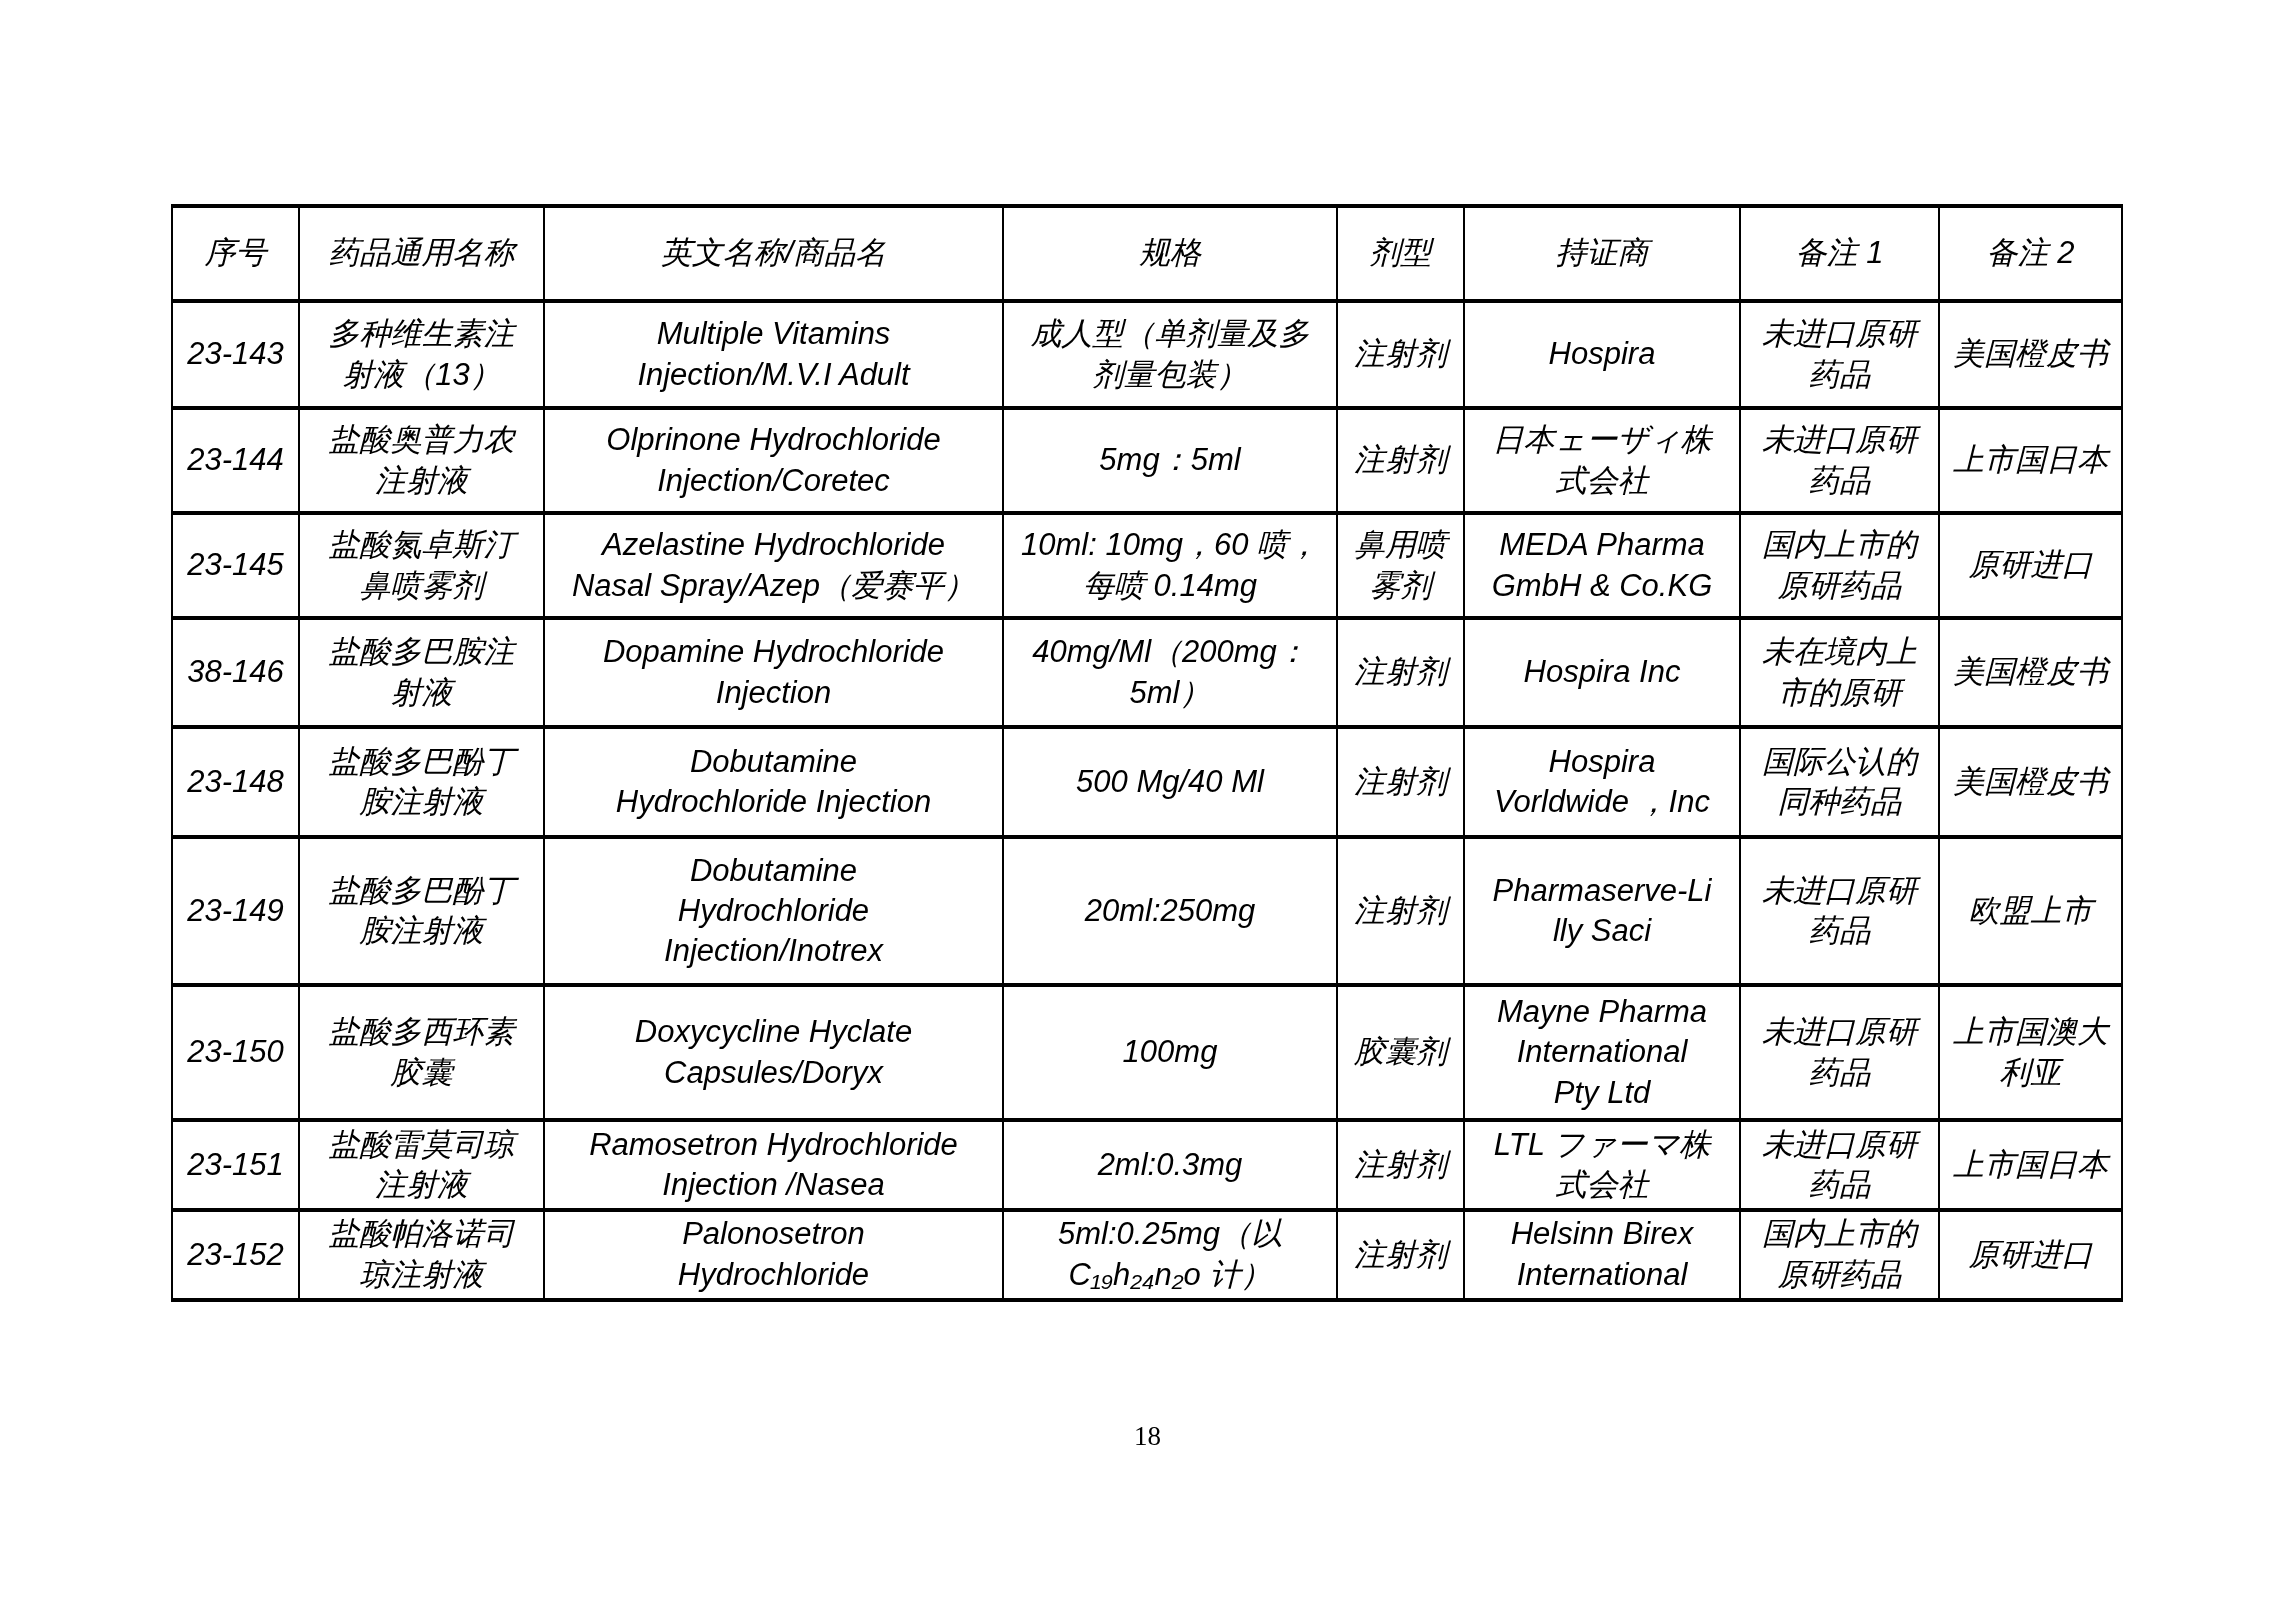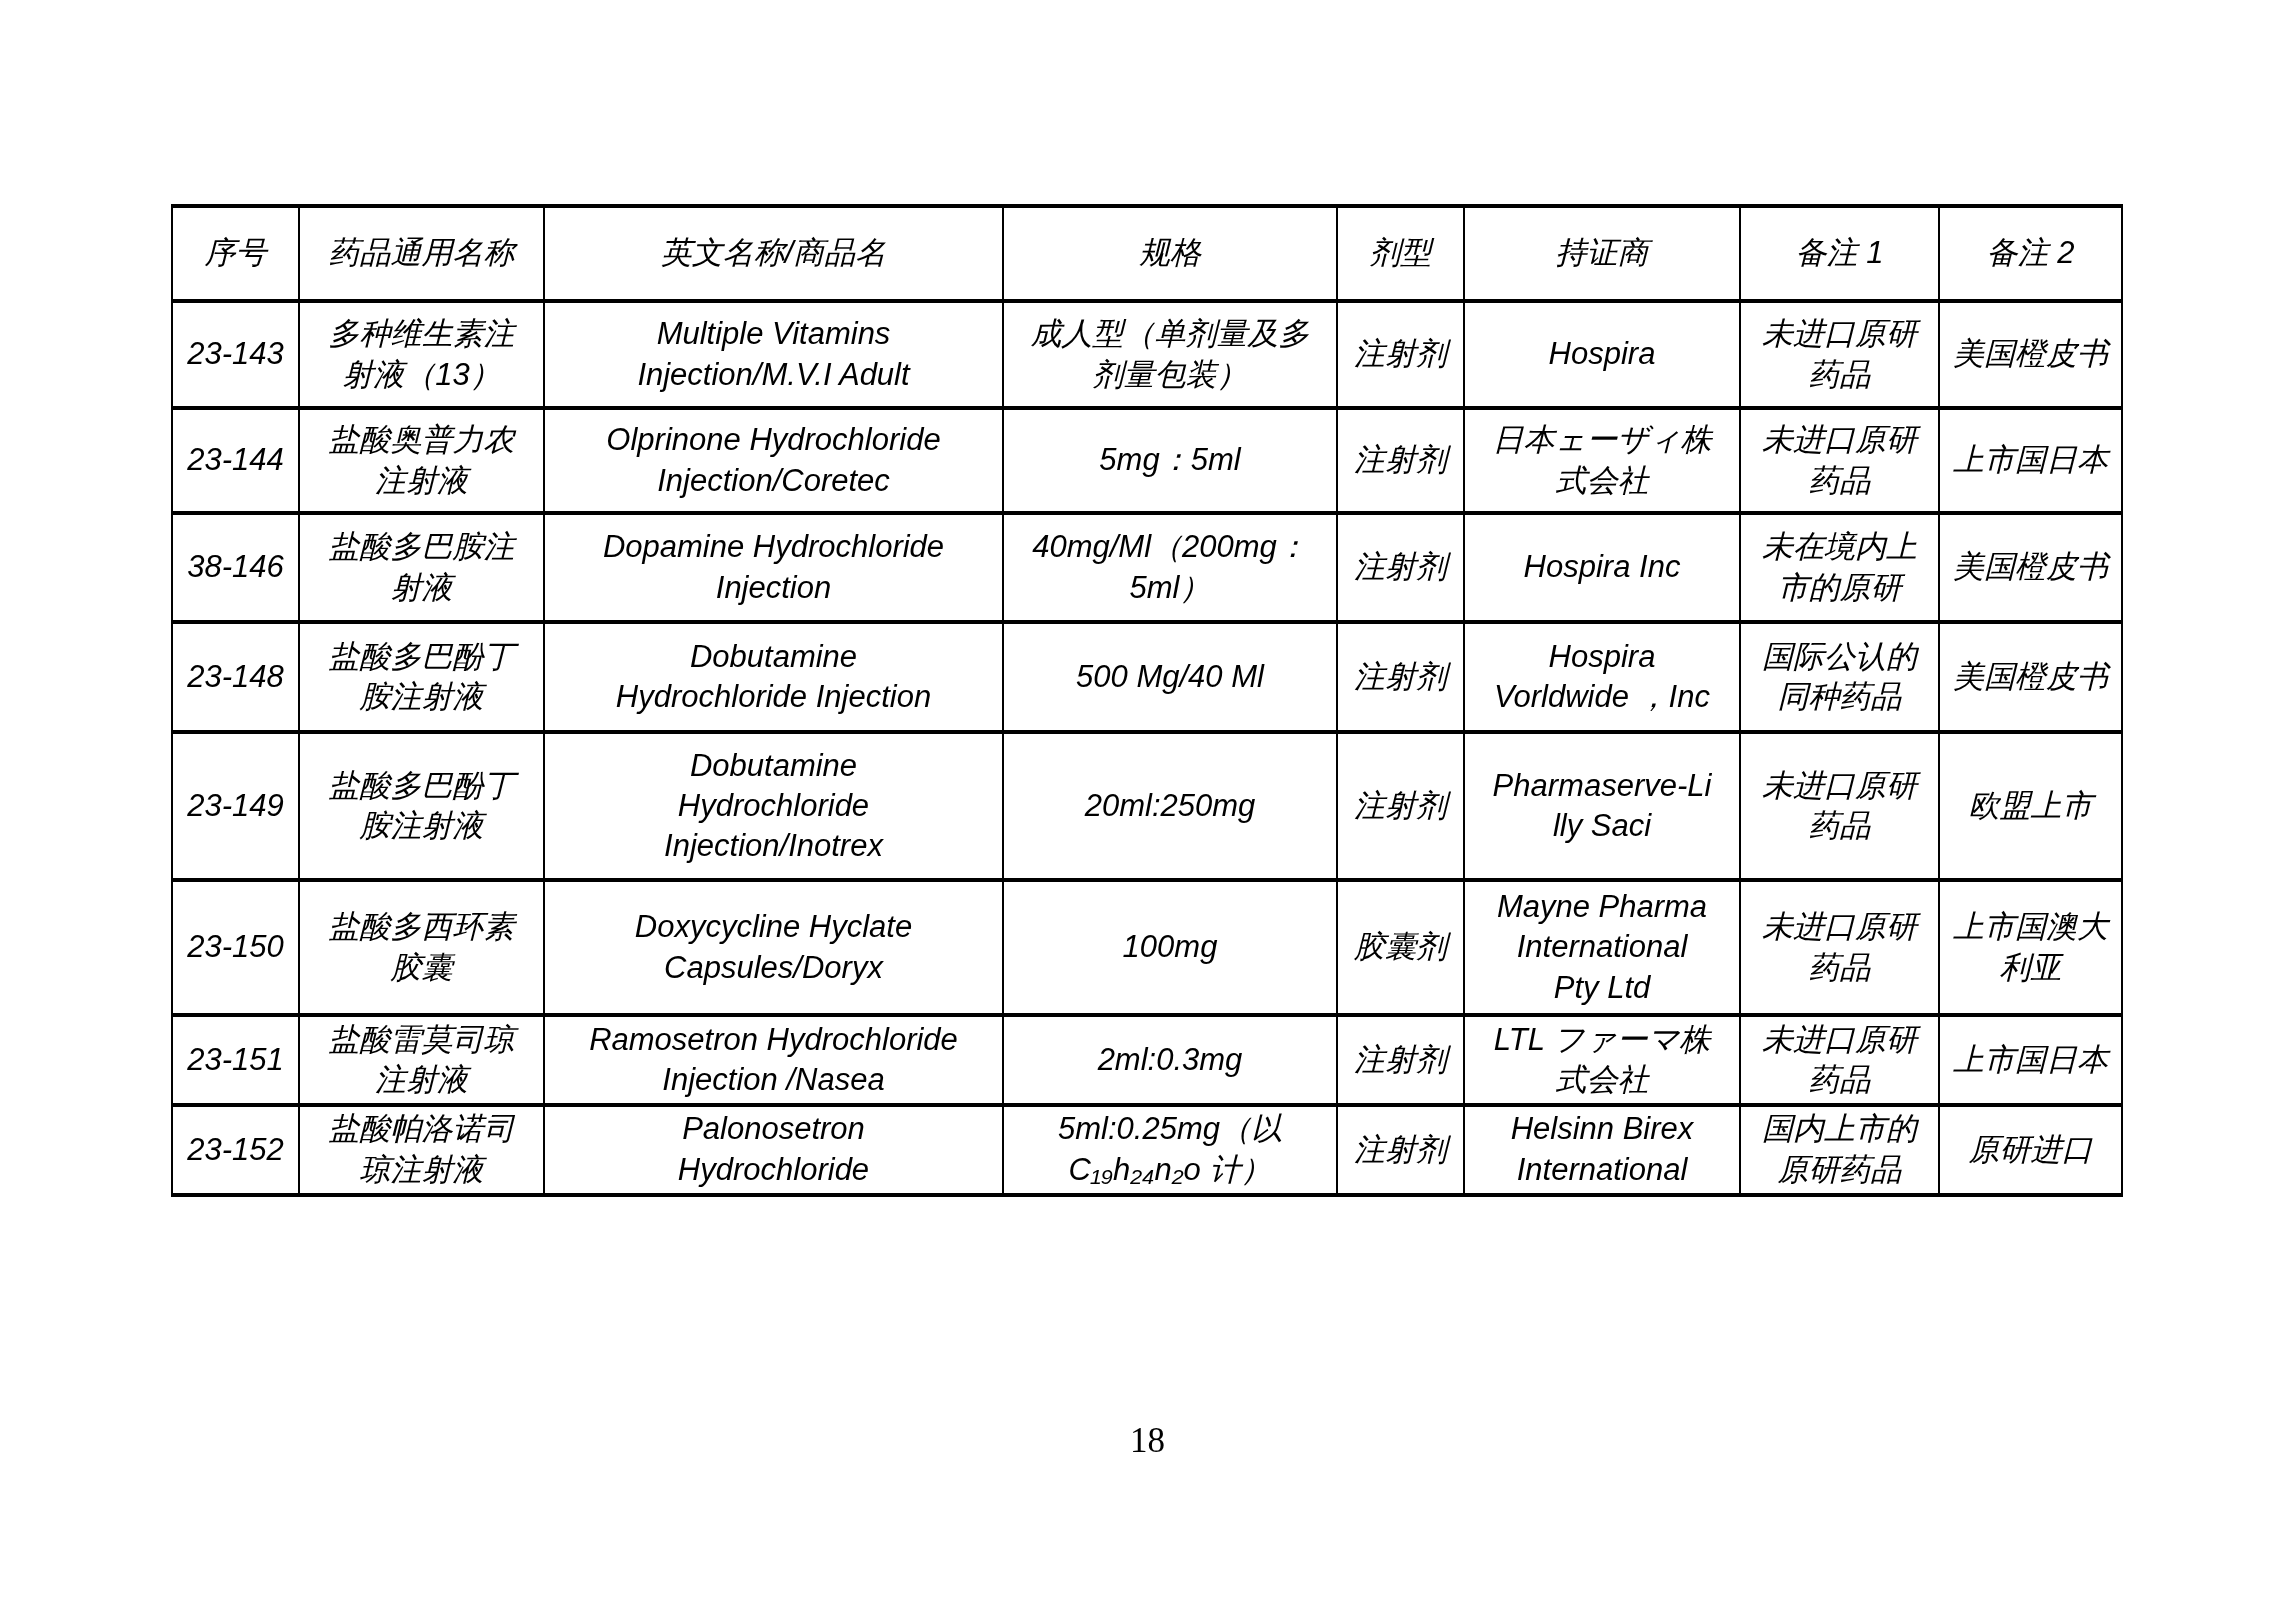--- a/index.html
+++ b/index.html
@@ -65,21 +65,21 @@
   tr.r8 { height: 84px; margin-top: 38px; }
   tr.r9 { height: 87px; }
 
   .page-number {
     position: absolute;
     left: 1108px;
     top: 1421px;
     width: 79px;
     text-align: center;
     font-family: "Liberation Serif", "DejaVu Serif", serif;
-    font-size: 35px;
+    font-size: 27px;
     color: #000000;
   }
 </style>
 </head>
 <body>
 
 <div id="page">
 
   <table class="drug-table">
     <colgroup>
@@ -124,20 +124,36 @@
         <td>Olprinone Hydrochloride
 Injection/Coretec</td>
         <td>5mg：5ml</td>
         <td>注射剂</td>
         <td>日本ェーザィ株
 式会社</td>
         <td>未进口原研
 药品</td>
         <td>上市国日本</td>
       </tr>
+      <tr class="r2">
+        <td>23-145</td>
+        <td>盐酸氮卓斯汀
+鼻喷雾剂</td>
+        <td>Azelastine Hydrochloride
+Nasal Spray/Azep（爱赛平）</td>
+        <td>10ml: 10mg，60 喷，
+每喷 0.14mg</td>
+        <td>鼻用喷
+雾剂</td>
+        <td>MEDA Pharma
+GmbH &amp; Co.KG</td>
+        <td>国内上市的
+原研药品</td>
+        <td>原研进口</td>
+      </tr>
       <tr class="r3">
         <td>38-146</td>
         <td>盐酸多巴胺注
 射液</td>
         <td>Dopamine Hydrochloride
 Injection</td>
         <td>40mg/Ml（200mg：
 5ml）</td>
         <td>注射剂</td>
         <td>Hospira Inc</td>

